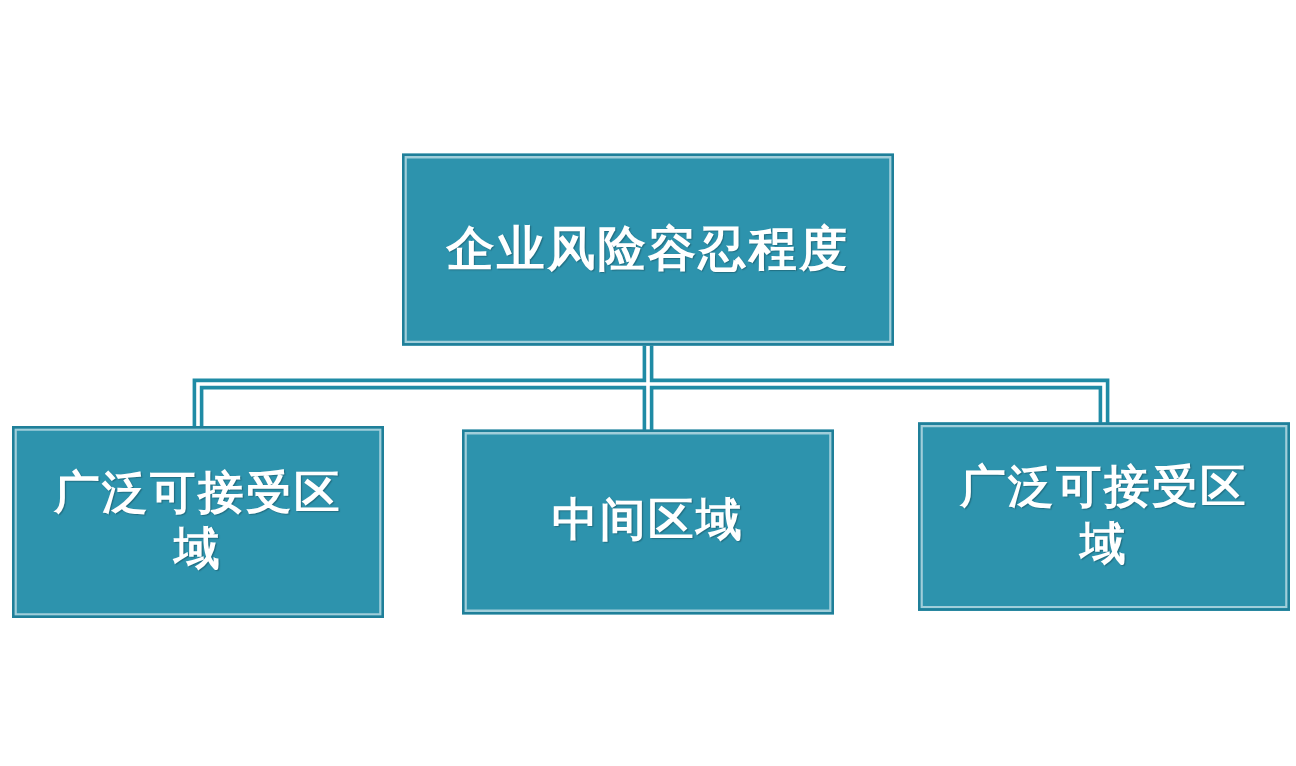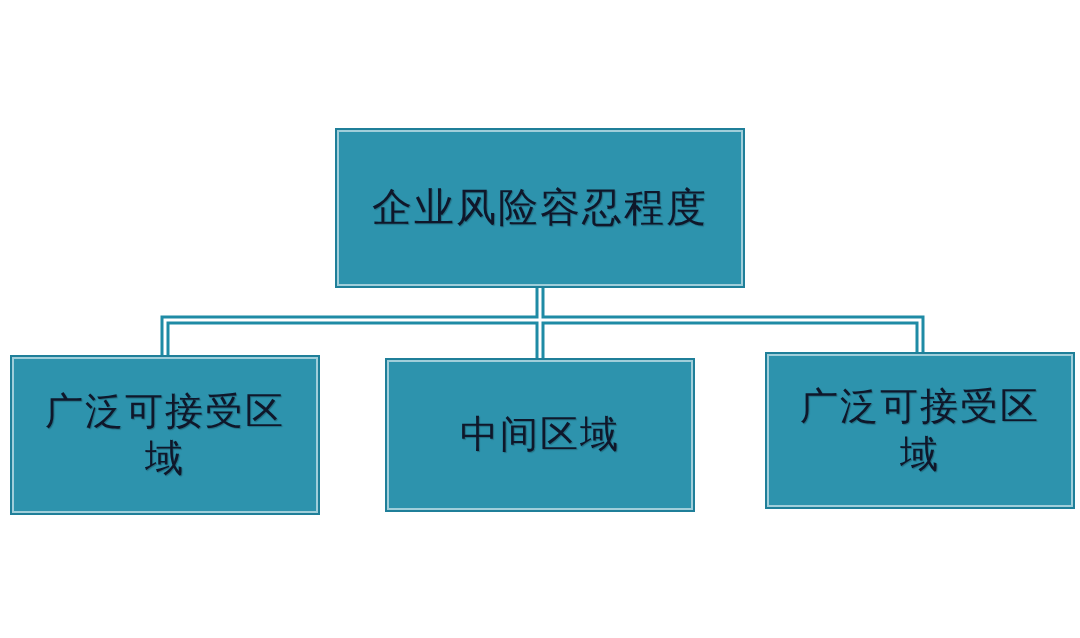--- a/index.html
+++ b/index.html
@@ -25,22 +25,22 @@
   }
   .node {
     position: absolute;
     background: #2d93ad;
     border: 2px solid #1f7f99;
     box-shadow: inset 0 0 0 2px rgba(255,255,255,0.55);
     display: flex;
     align-items: center;
     justify-content: center;
     text-align: center;
-    color: #0f172a;
-    font-weight: normal;
+    color: #ffffff;
+    font-weight: bold;
     letter-spacing: 2px;
     line-height: 1.25;
     box-sizing: border-box;
     text-shadow: 1px 1px 1px rgba(0,0,0,0.25);
   }
   .node-root {
     left: 335px;
     top: 128px;
     width: 410px;
     height: 160px;

